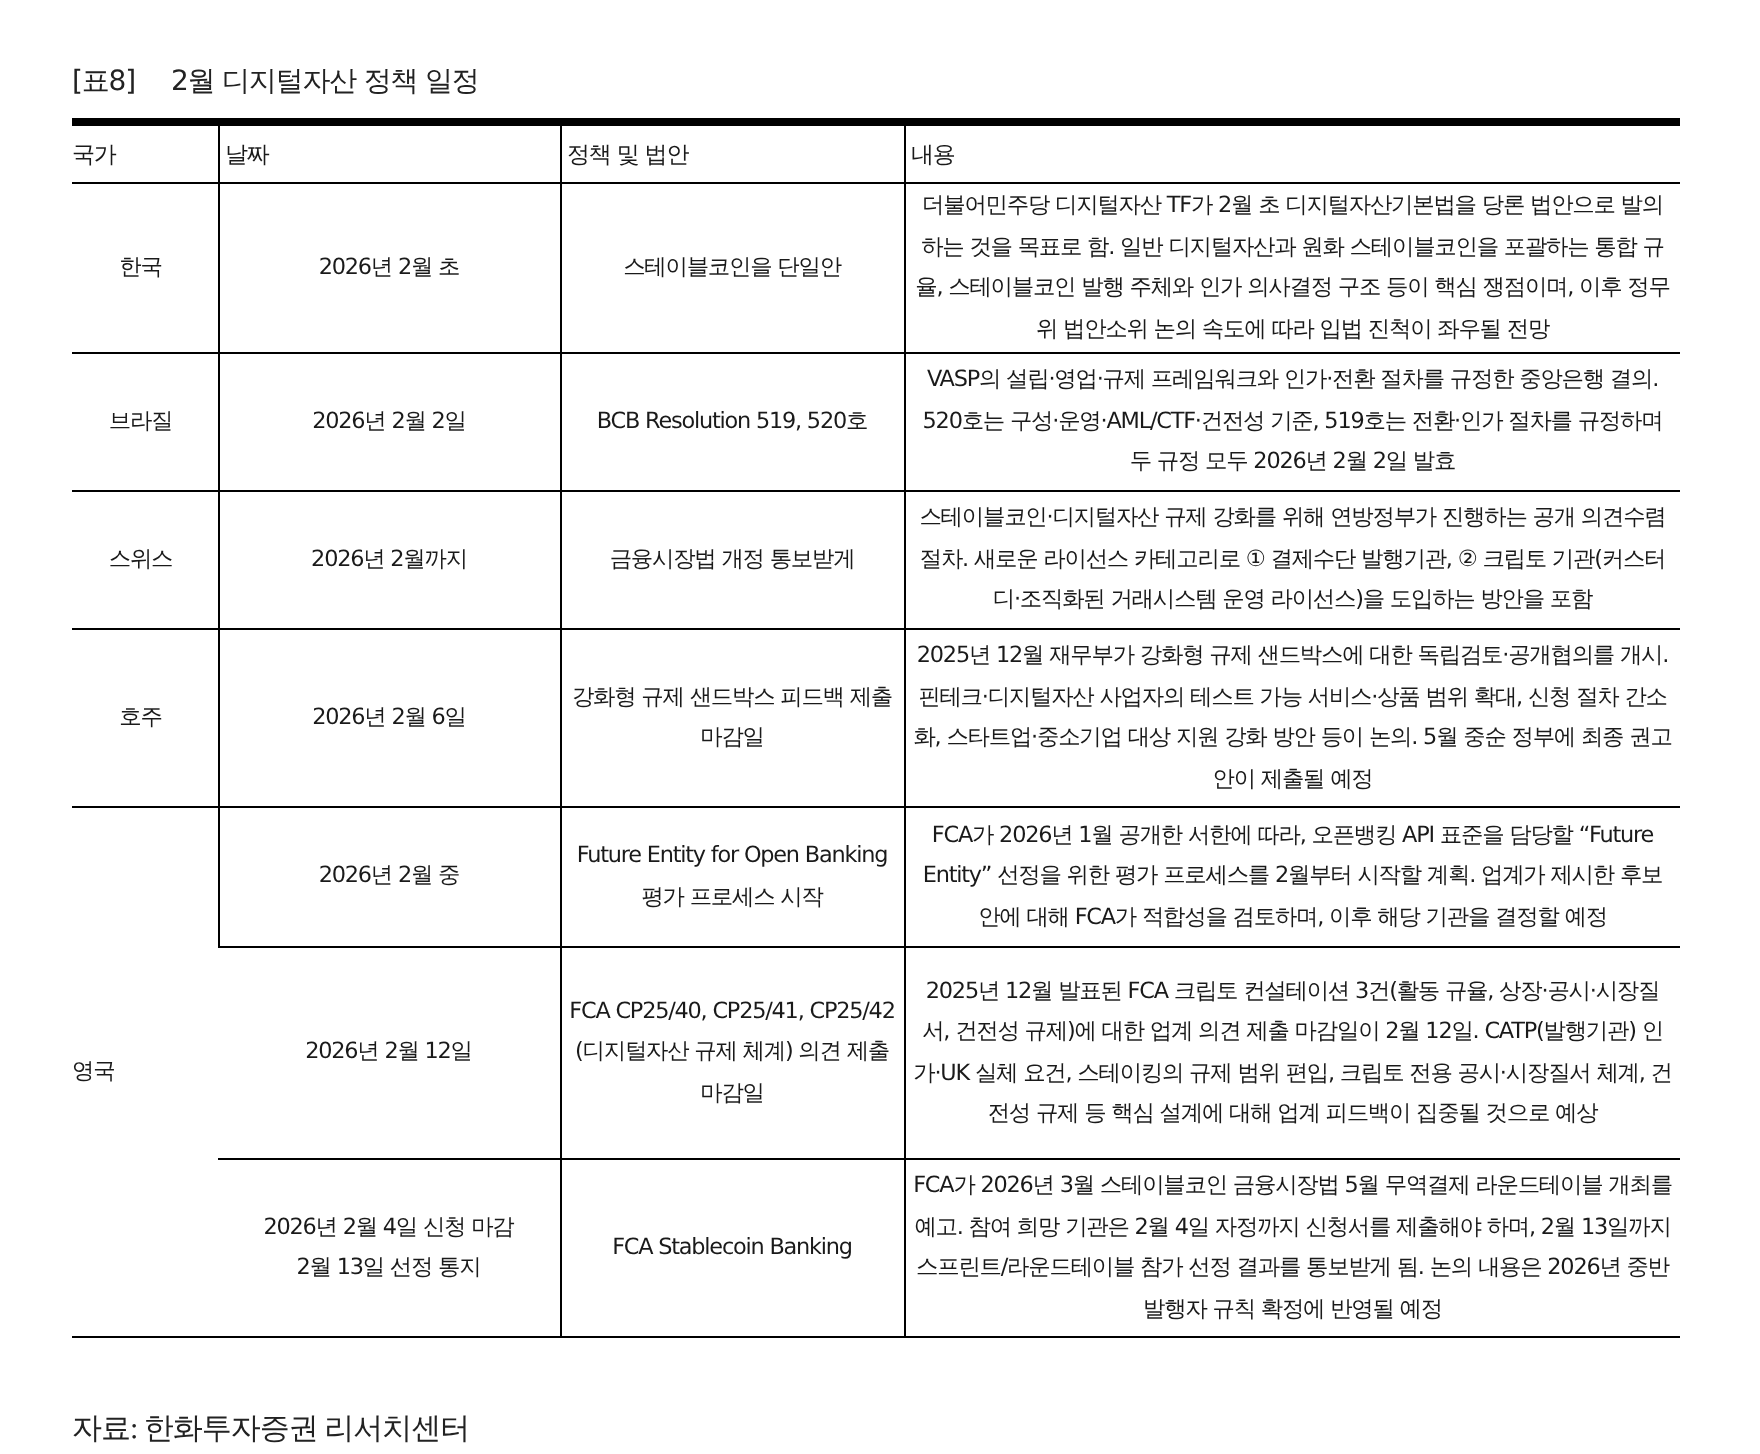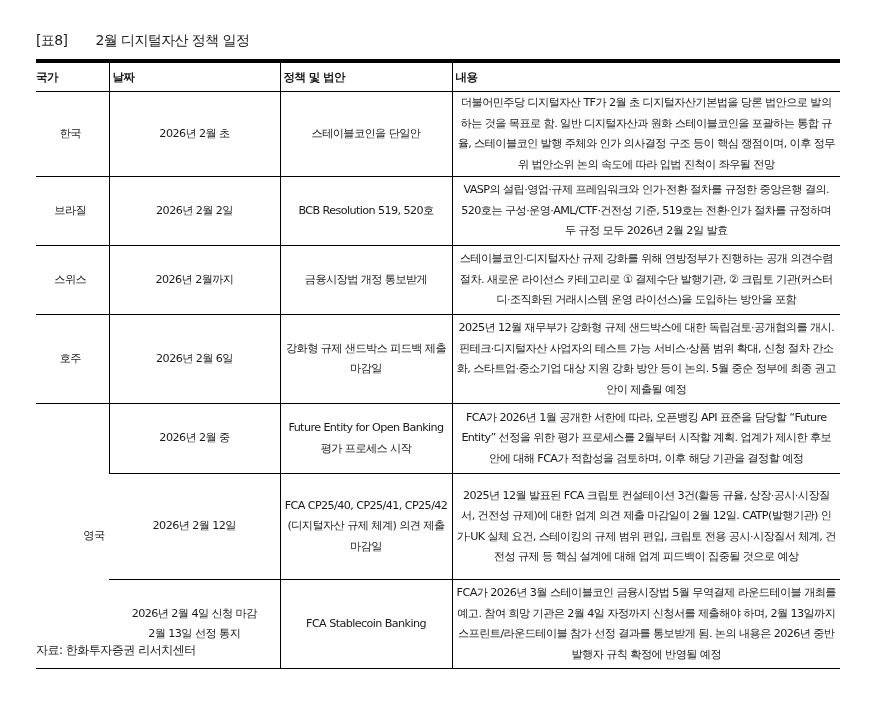--- a/index.html
+++ b/index.html
@@ -6,42 +6,42 @@
   body {
     width: 880px; height: 727px; position: relative; overflow: hidden;
     font-family: "DejaVu Sans", "Liberation Sans", sans-serif;
     color: #1a1a1a;
   }
   .title {
     position: absolute; left: 36px; top: 32px;
     font-size: 14px; letter-spacing: -0.6px; color: #222;
     white-space: nowrap;
   }
-  .title .tag { margin-right: 28px; text-align: right; }
+  .title .tag { margin-right: 18px; text-align: right; }
   table.sched {
     position: absolute; left: 36px; top: 59px;
     width: 804px; border-collapse: collapse; table-layout: fixed;
     font-size: 11.2px; letter-spacing: -0.6px;
   }
   table.sched th {
-    text-align: left; font-weight: bold; font-size: 11.5px;
+    text-align: left; font-weight: normal; font-size: 11.5px;
     height: 28px; padding: 0 0 0 3px;
     border-top: 4px solid #000; border-bottom: 1.5px solid #000;
   }
   table.sched th + th, table.sched td + td { border-left: 1.5px solid #000; }
   table.sched td {
     vertical-align: middle; padding: 0 4px 0 4px;
     border-bottom: 1.5px solid #000; line-height: 20.5px; text-align: center;
   }
-  table.sched td.country { padding-left: 0; }
+  table.sched td.country { padding-left: 0; font-family: Liberation Serif, serif; }
   table.sched td.uk { border-bottom: 1.5px solid #000; }
   col.c1 { width: 73px; } col.c2 { width: 171px; } col.c3 { width: 172px; } col.c4 { width: 388px; }
   .source {
-    position: absolute; left: 36px; top: 642px;
-    font-size: 12px; letter-spacing: -0.5px; color: #222;
+    position: absolute; left: 36px; top: 705px;
+    font-size: 15px; letter-spacing: -0.5px; color: #222; font-family: Liberation Serif, serif;
   }
 </style>
 </head>
 <body>
 
 <div class="title">
   <span class="tag">[표8]</span><span>2월 디지털자산 정책 일정</span>
 </div>
 
 <table class="sched">
@@ -78,21 +78,21 @@
       <td>금융시장법 개정 통보받게</td>
       <td>스테이블코인·디지털자산 규제 강화를 위해 연방정부가 진행하는 공개 의견수렴 절차. 새로운 라이선스 카테고리로 ① 결제수단 발행기관, ② 크립토 기관(커스터디·조직화된 거래시스템 운영 라이선스)을 도입하는 방안을 포함</td>
     </tr>
     <tr style="height:89px">
       <td class="country">호주</td>
       <td>2026년 2월 6일</td>
       <td>강화형 규제 샌드박스 피드백 제출 마감일</td>
       <td>2025년 12월 재무부가 강화형 규제 샌드박스에 대한 독립검토·공개협의를 개시. 핀테크·디지털자산 사업자의 테스트 가능 서비스·상품 범위 확대, 신청 절차 간소화, 스타트업·중소기업 대상 지원 강화 방안 등이 논의. 5월 중순 정부에 최종 권고안이 제출될 예정</td>
     </tr>
     <tr style="height:70px">
-      <td class="country uk" rowspan="3" style="text-align:right;padding-left:0">영국</td>
+      <td class="country uk" rowspan="3" style="text-align:left;padding-left:0">영국</td>
       <td>2026년 2월 중</td>
       <td>Future Entity for Open Banking 평가 프로세스 시작</td>
       <td>FCA가 2026년 1월 공개한 서한에 따라, 오픈뱅킹 API 표준을 담당할 “Future Entity” 선정을 위한 평가 프로세스를 2월부터 시작할 계획. 업계가 제시한 후보안에 대해 FCA가 적합성을 검토하며, 이후 해당 기관을 결정할 예정</td>
     </tr>
     <tr style="height:106px">
       <td>2026년 2월 12일</td>
       <td>FCA CP25/40, CP25/41, CP25/42 (디지털자산 규제 체계) 의견 제출 마감일</td>
       <td>2025년 12월 발표된 FCA 크립토 컨설테이션 3건(활동 규율, 상장·공시·시장질서, 건전성 규제)에 대한 업계 의견 제출 마감일이 2월 12일. CATP(발행기관) 인가·UK 실체 요건, 스테이킹의 규제 범위 편입, 크립토 전용 공시·시장질서 체계, 건전성 규제 등 핵심 설계에 대해 업계 피드백이 집중될 것으로 예상</td>
     </tr>
     <tr style="height:89px">

